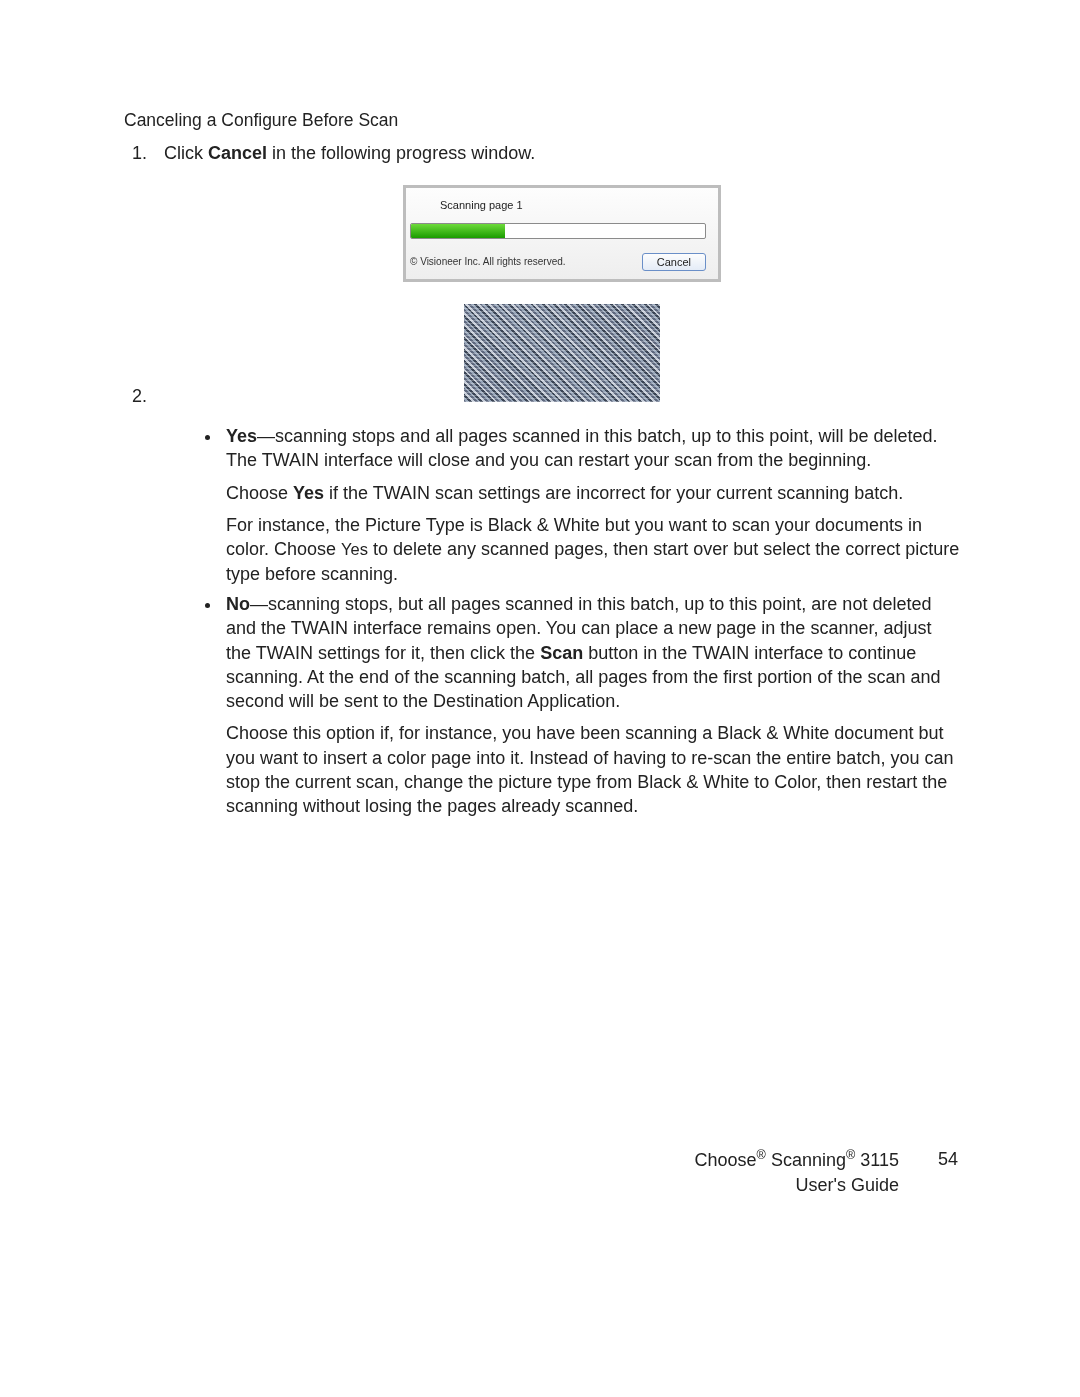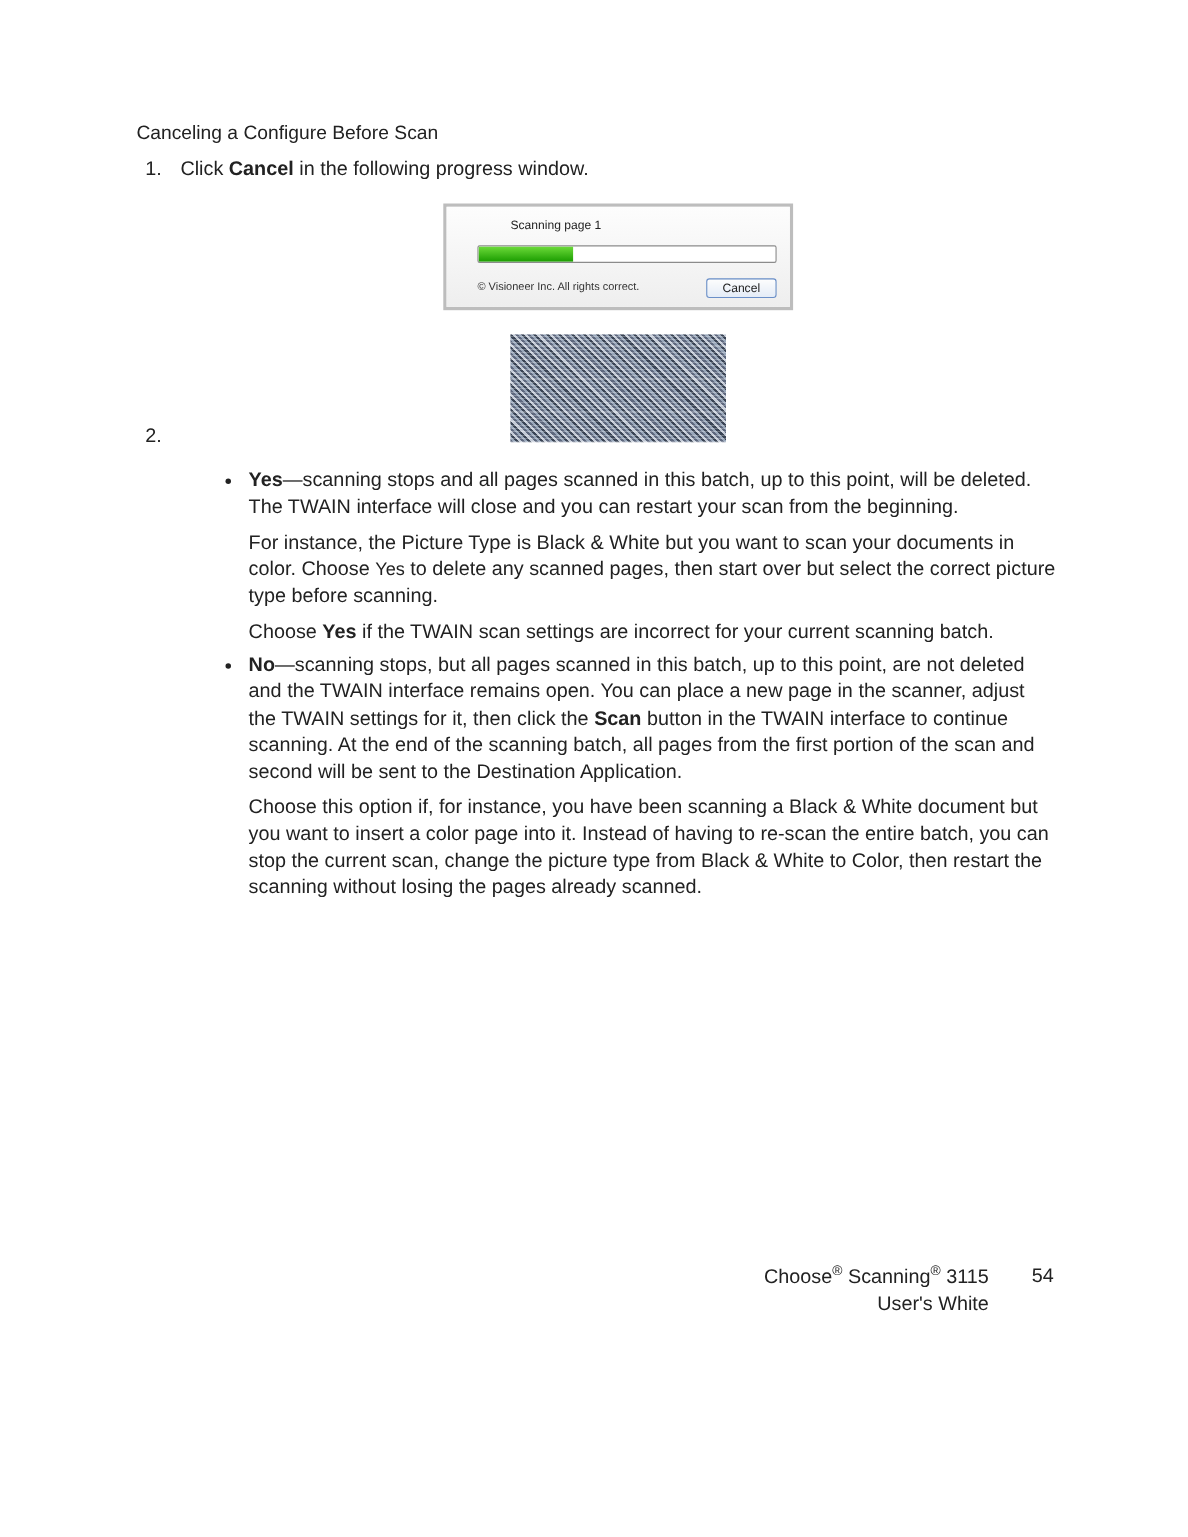--- a/index.html
+++ b/index.html
@@ -42,21 +42,21 @@
   }
   
   .dlg {
     width: 312px;
     border: 3px solid #bdbdbd;
     background: #f4f3f2;
     font-family: Tahoma, Arial, sans-serif;
   }
   .dlg-inner {
     background: linear-gradient(#fdfdfd,#eeeeee);
-    padding: 10px 12px 8px 28px;
+    padding: 10px 12px 8px 4px;
   }
   .dlg-label { font-size: 11px; color:#222; margin: 0 0 10px 30px; }
   .pbar {
     height: 14px;
     border: 1px solid #8b8b8b;
     border-radius: 2px;
     background: #fff;
     overflow: hidden;
   }
   .pbar-fill {
@@ -126,53 +126,53 @@
       <span>Click </span><span class="bold">Cancel</span><span> in the following progress window.</span>
 
       <div class="fig-wrap">
         <div class="dlg">
           <div class="dlg-inner">
             <div class="dlg-label">Scanning page 1</div>
             <div class="pbar">
                 <div class="pbar-fill"></div>
               </div>
             <div class="dlg-footer">
-              <div class="dlg-copy">© Visioneer Inc. All rights correct.</div>
+              <div class="dlg-copy">© Visioneer Inc. All rights reserved.</div>
               <button class="dlg-btn">Cancel</button>
             </div>
           </div>
         </div>
       </div>
     </li>
 
     <li>
       <div class="fig-wrap">
         <div class="noise"></div>
       </div>
 
       <ul class="bullets">
         <li>
           <span class="bold">Yes</span><span>—</span><span>scanning stops and all pages scanned in this batch, up to this point, will be deleted. The TWAIN interface will close and you can restart your scan from the beginning.</span>
           <p>
-            <span>For instance, the Picture Type is Black &amp; White but you want to scan your documents in color. Choose </span><span class="small">Yes</span><span> to delete any scanned pages, then start over but select the correct picture type before scanning.</span>
+            <span>Choose </span><span class="bold">Yes</span><span> if the TWAIN scan settings are incorrect for your current scanning batch.</span>
           </p>
           <p>
-            <span>Choose </span><span class="bold">Yes</span><span> if the TWAIN scan settings are incorrect for your current scanning batch.</span>
+            <span>For instance, the Picture Type is Black &amp; White but you want to scan your documents in color. Choose </span><span class="small">Yes</span><span> to delete any scanned pages, then start over but select the correct picture type before scanning.</span>
           </p>
         </li>
         <li>
           <span class="bold">No</span><span>—</span><span>scanning stops, but all pages scanned in this batch, up to this point, are not deleted and the TWAIN interface remains open. You can place a new page in the scanner, adjust the TWAIN settings for it, then click the </span><span class="bold">Scan</span><span> button in the TWAIN interface to continue scanning. At the end of the scanning batch, all pages from the first portion of the scan and second will be sent to the Destination Application.</span>
           <p>Choose this option if, for instance, you have been scanning a Black &amp; White document but you want to insert a color page into it. Instead of having to re-scan the entire batch, you can stop the current scan, change the picture type from Black &amp; White to Color, then restart the scanning without losing the pages already scanned.</p>
         </li>
       </ul>
     </li>
   </ol>
 </div>
 
 <div class="footer">
   <span class="lines">
     <span>
       <span>Choose</span><sup>®</sup><span> Scanning</span><sup>®</sup><span> 3115</span>
     </span><br>
-    <span>User's White</span>
+    <span>User's Guide</span>
   </span>
   <span class="pn">54</span>
 </div>
 
 </body></html>

